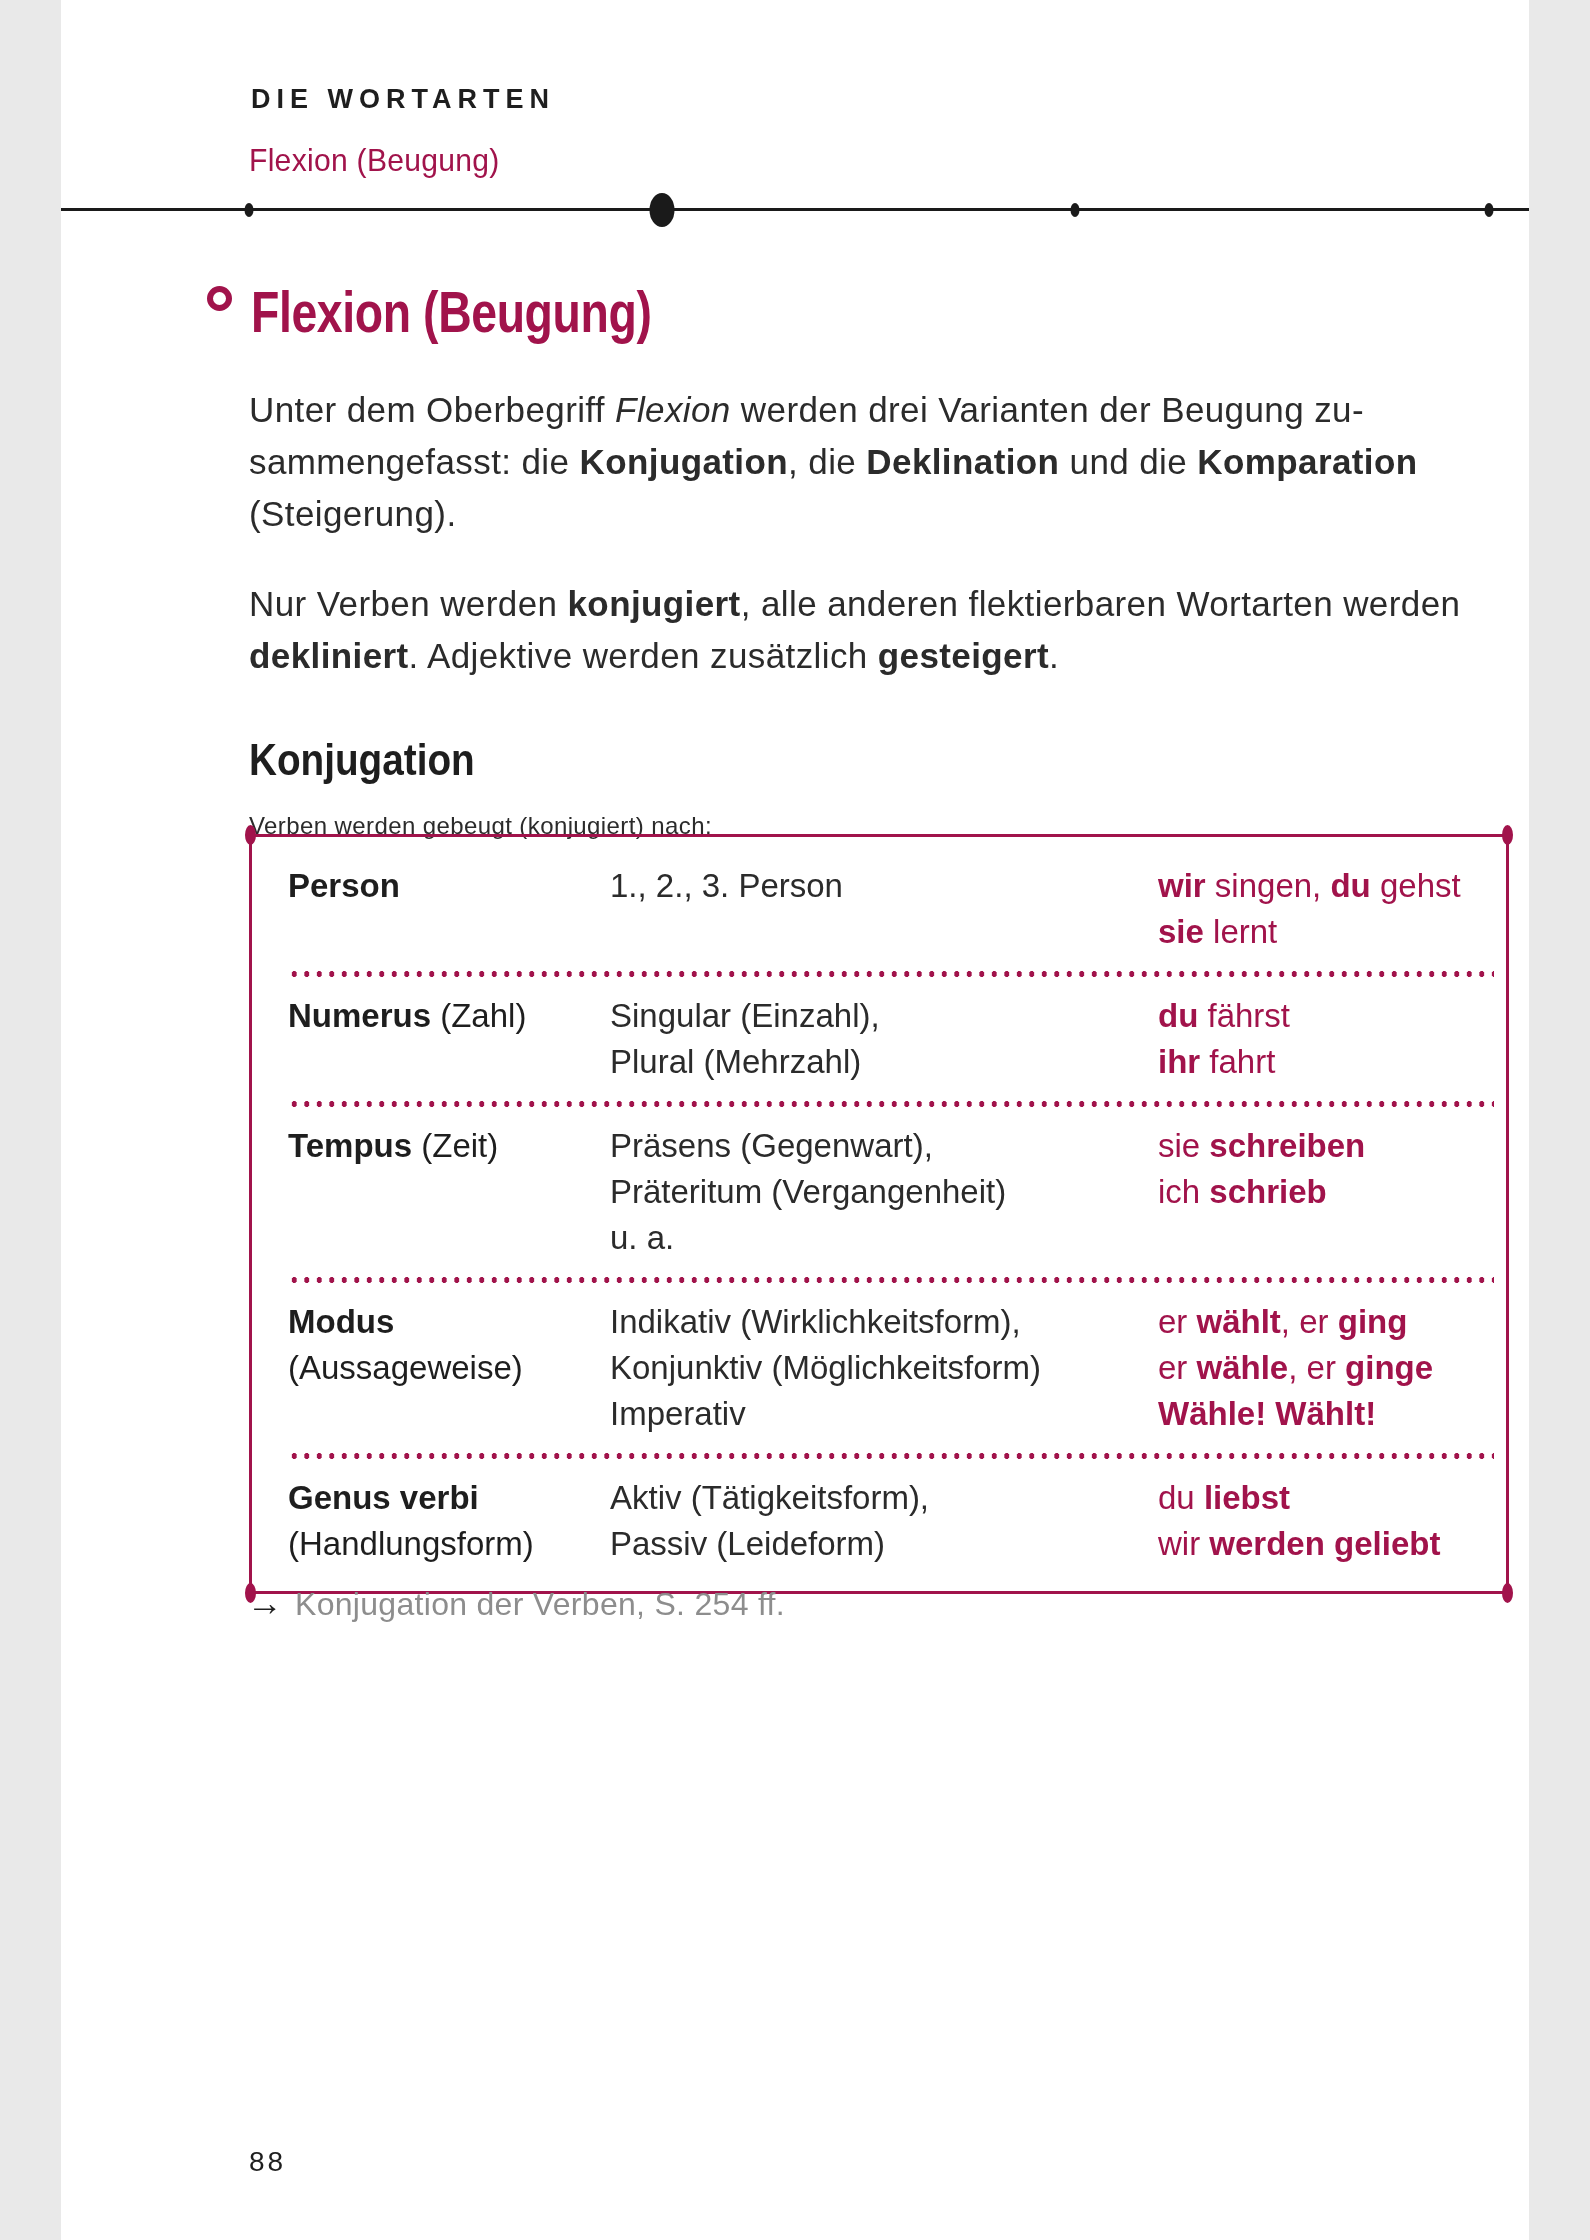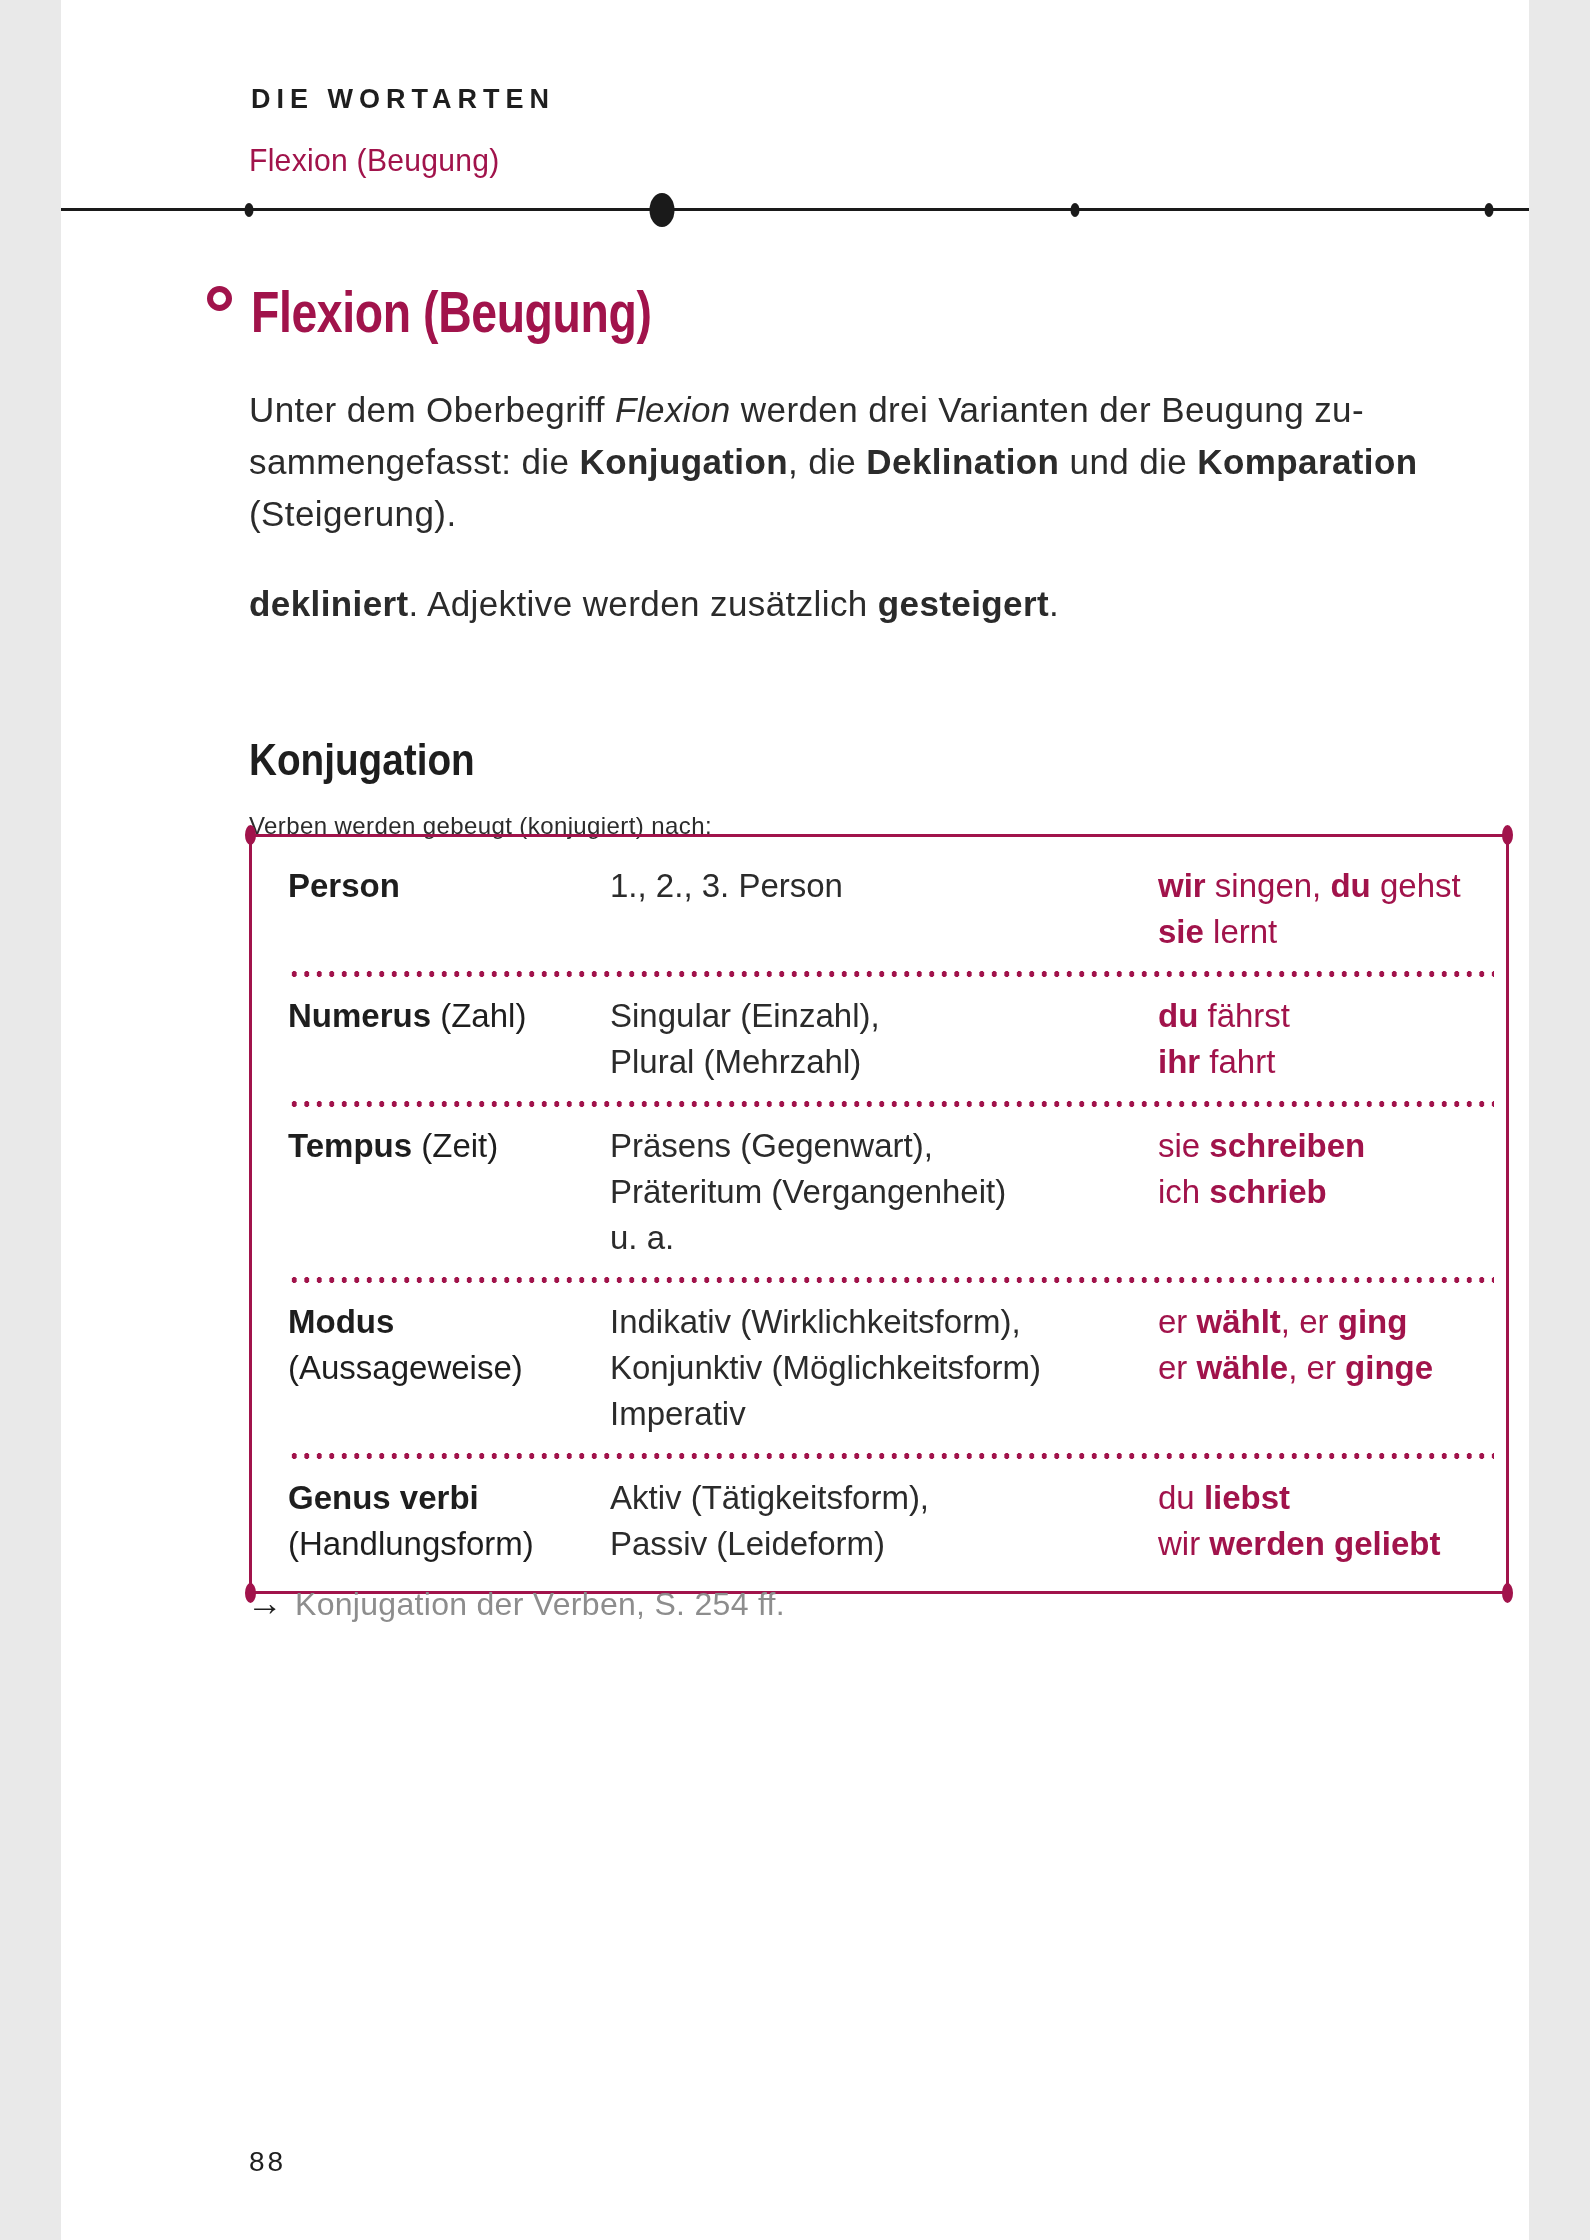--- a/index.html
+++ b/index.html
@@ -127,20 +127,21 @@
 
   <span class="ring"></span>
   <h1 class="title">Flexion (Beugung)</h1>
 
   <div class="para p1">
       <div class="tline"><span>Unter dem Oberbegriff </span><span class="italic">Flexion</span><span> werden drei Varianten der Beugung zu-</span></div>
       <div class="tline"><span>sammengefasst: die </span><span class="bold">Konjugation</span><span>, die </span><span class="bold">Deklination</span><span> und die </span><span class="bold">Komparation</span></div>
       <div class="tline"><span>(Steigerung).</span></div>
     </div>
   <div class="para p2">
+      <div class="tline"><span>Nur Verben werden </span><span class="bold">konjugiert</span><span>, alle anderen flektierbaren Wortarten werden</span></div>
       <div class="tline"><span class="bold">dekliniert</span><span>. Adjektive werden zusätzlich </span><span class="bold">gesteigert</span><span>.</span></div>
     </div>
 
   <h2 class="subheading">Konjugation</h2>
   <div class="lead">Verben werden gebeugt (konjugiert) nach:</div>
 
   <div class="conj-table">
     <span class="cdot tl"></span>
     <span class="cdot tr"></span>
     <span class="cdot bl"></span>
@@ -194,20 +195,21 @@
             <div class="tline"><span>(Aussageweise)</span></div>
           </div>
           <div class="cell cell-desc">
             <div class="tline"><span>Indikativ (Wirklichkeitsform),</span></div>
             <div class="tline"><span>Konjunktiv (Möglichkeitsform)</span></div>
             <div class="tline"><span>Imperativ</span></div>
           </div>
           <div class="cell cell-ex">
             <div class="tline"><span>er </span><span class="bold">wählt</span><span>, er </span><span class="bold">ging</span></div>
             <div class="tline"><span>er </span><span class="bold">wähle</span><span>, er </span><span class="bold">ginge</span></div>
+            <div class="tline"><span class="bold">Wähle! Wählt!</span></div>
           </div>
         </div>
         <div class="dotsep"></div>
         <div class="trow">
           <div class="cell cell-term">
             <div class="tline"><span class="bold">Genus verbi</span></div>
             <div class="tline"><span>(Handlungsform)</span></div>
           </div>
           <div class="cell cell-desc">
             <div class="tline"><span>Aktiv (Tätigkeitsform),</span></div>

